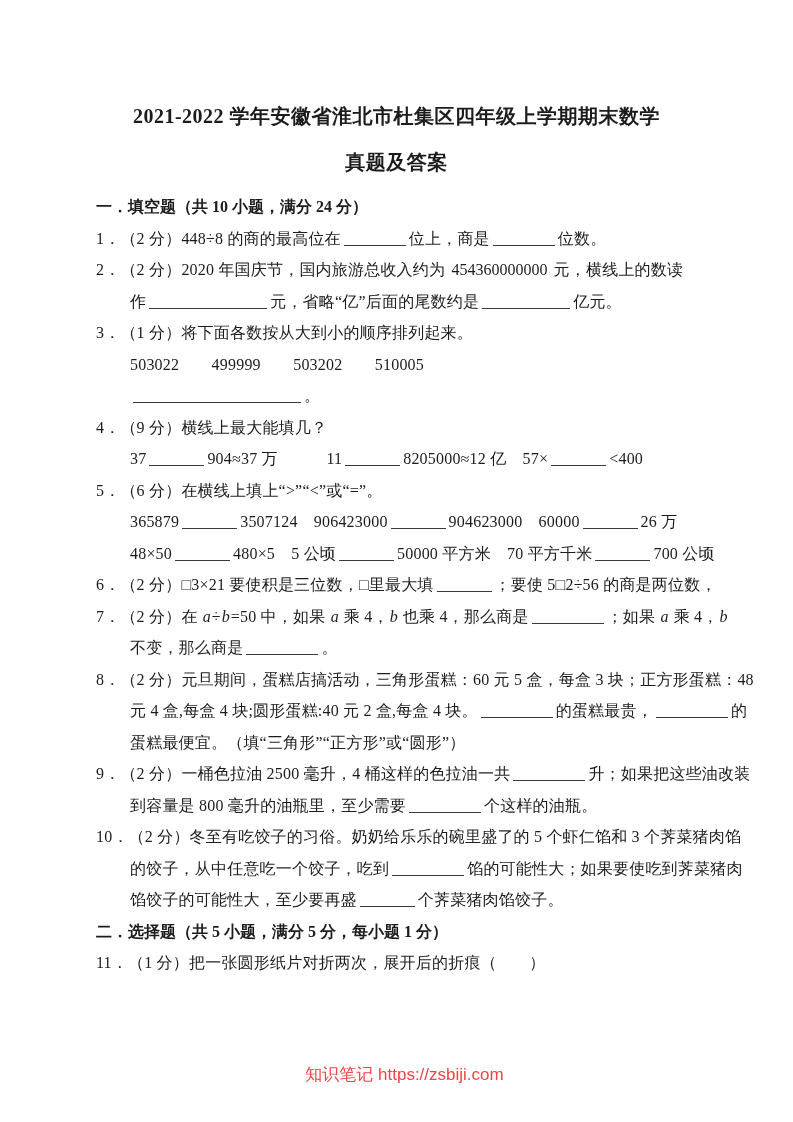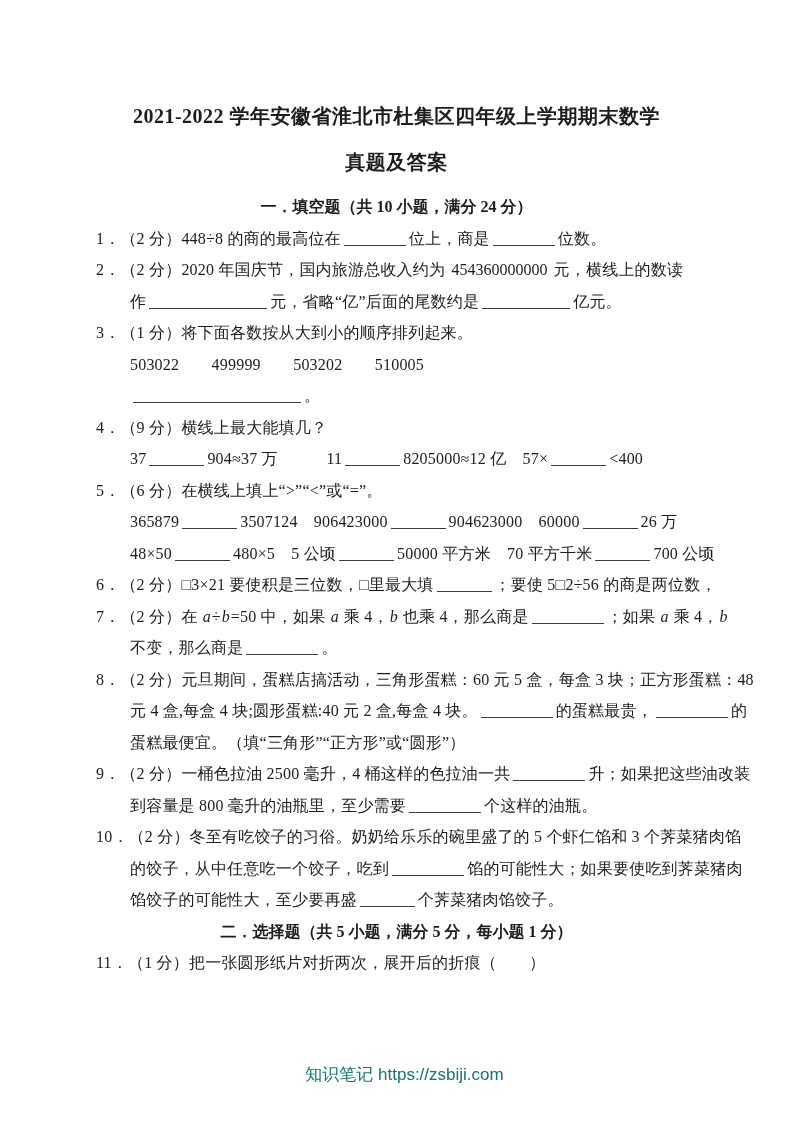--- a/index.html
+++ b/index.html
@@ -20,21 +20,20 @@
     font-size: 20px;
     line-height: 46px;
     letter-spacing: 0.5px;
   }
   .doc-body { margin-top: 6px; }
   .section-heading {
     font-weight: bold;
     font-size: 16px;
     line-height: 31.5px;
     white-space: nowrap;
-    text-align: center;
   }
   .line {
     font-size: 16px;
     line-height: 31.5px;
     white-space: nowrap;
   }
   .line.indent { padding-left: 34px; }
   .seg { letter-spacing: 0.2px; text-align: right; }
   .blank {
     display: inline-block;
@@ -49,21 +48,21 @@
     padding: 0 2px;
   }
   .ivar { font-style: italic; padding: 0 1px; }
   .footer {
     position: absolute;
     left: 0; right: 0;
     top: 1062px;
     text-align: center;
     font-family: "Liberation Sans", "DejaVu Sans", sans-serif;
     font-size: 17px;
-    color: #0f766e;
+    color: #ef4444;
     line-height: 24px;
     padding-left: 16px;
   }
 </style>
 </head>
 <body>
 
 <div class="page">
   <div class="content">
     <div class="doc-title">

